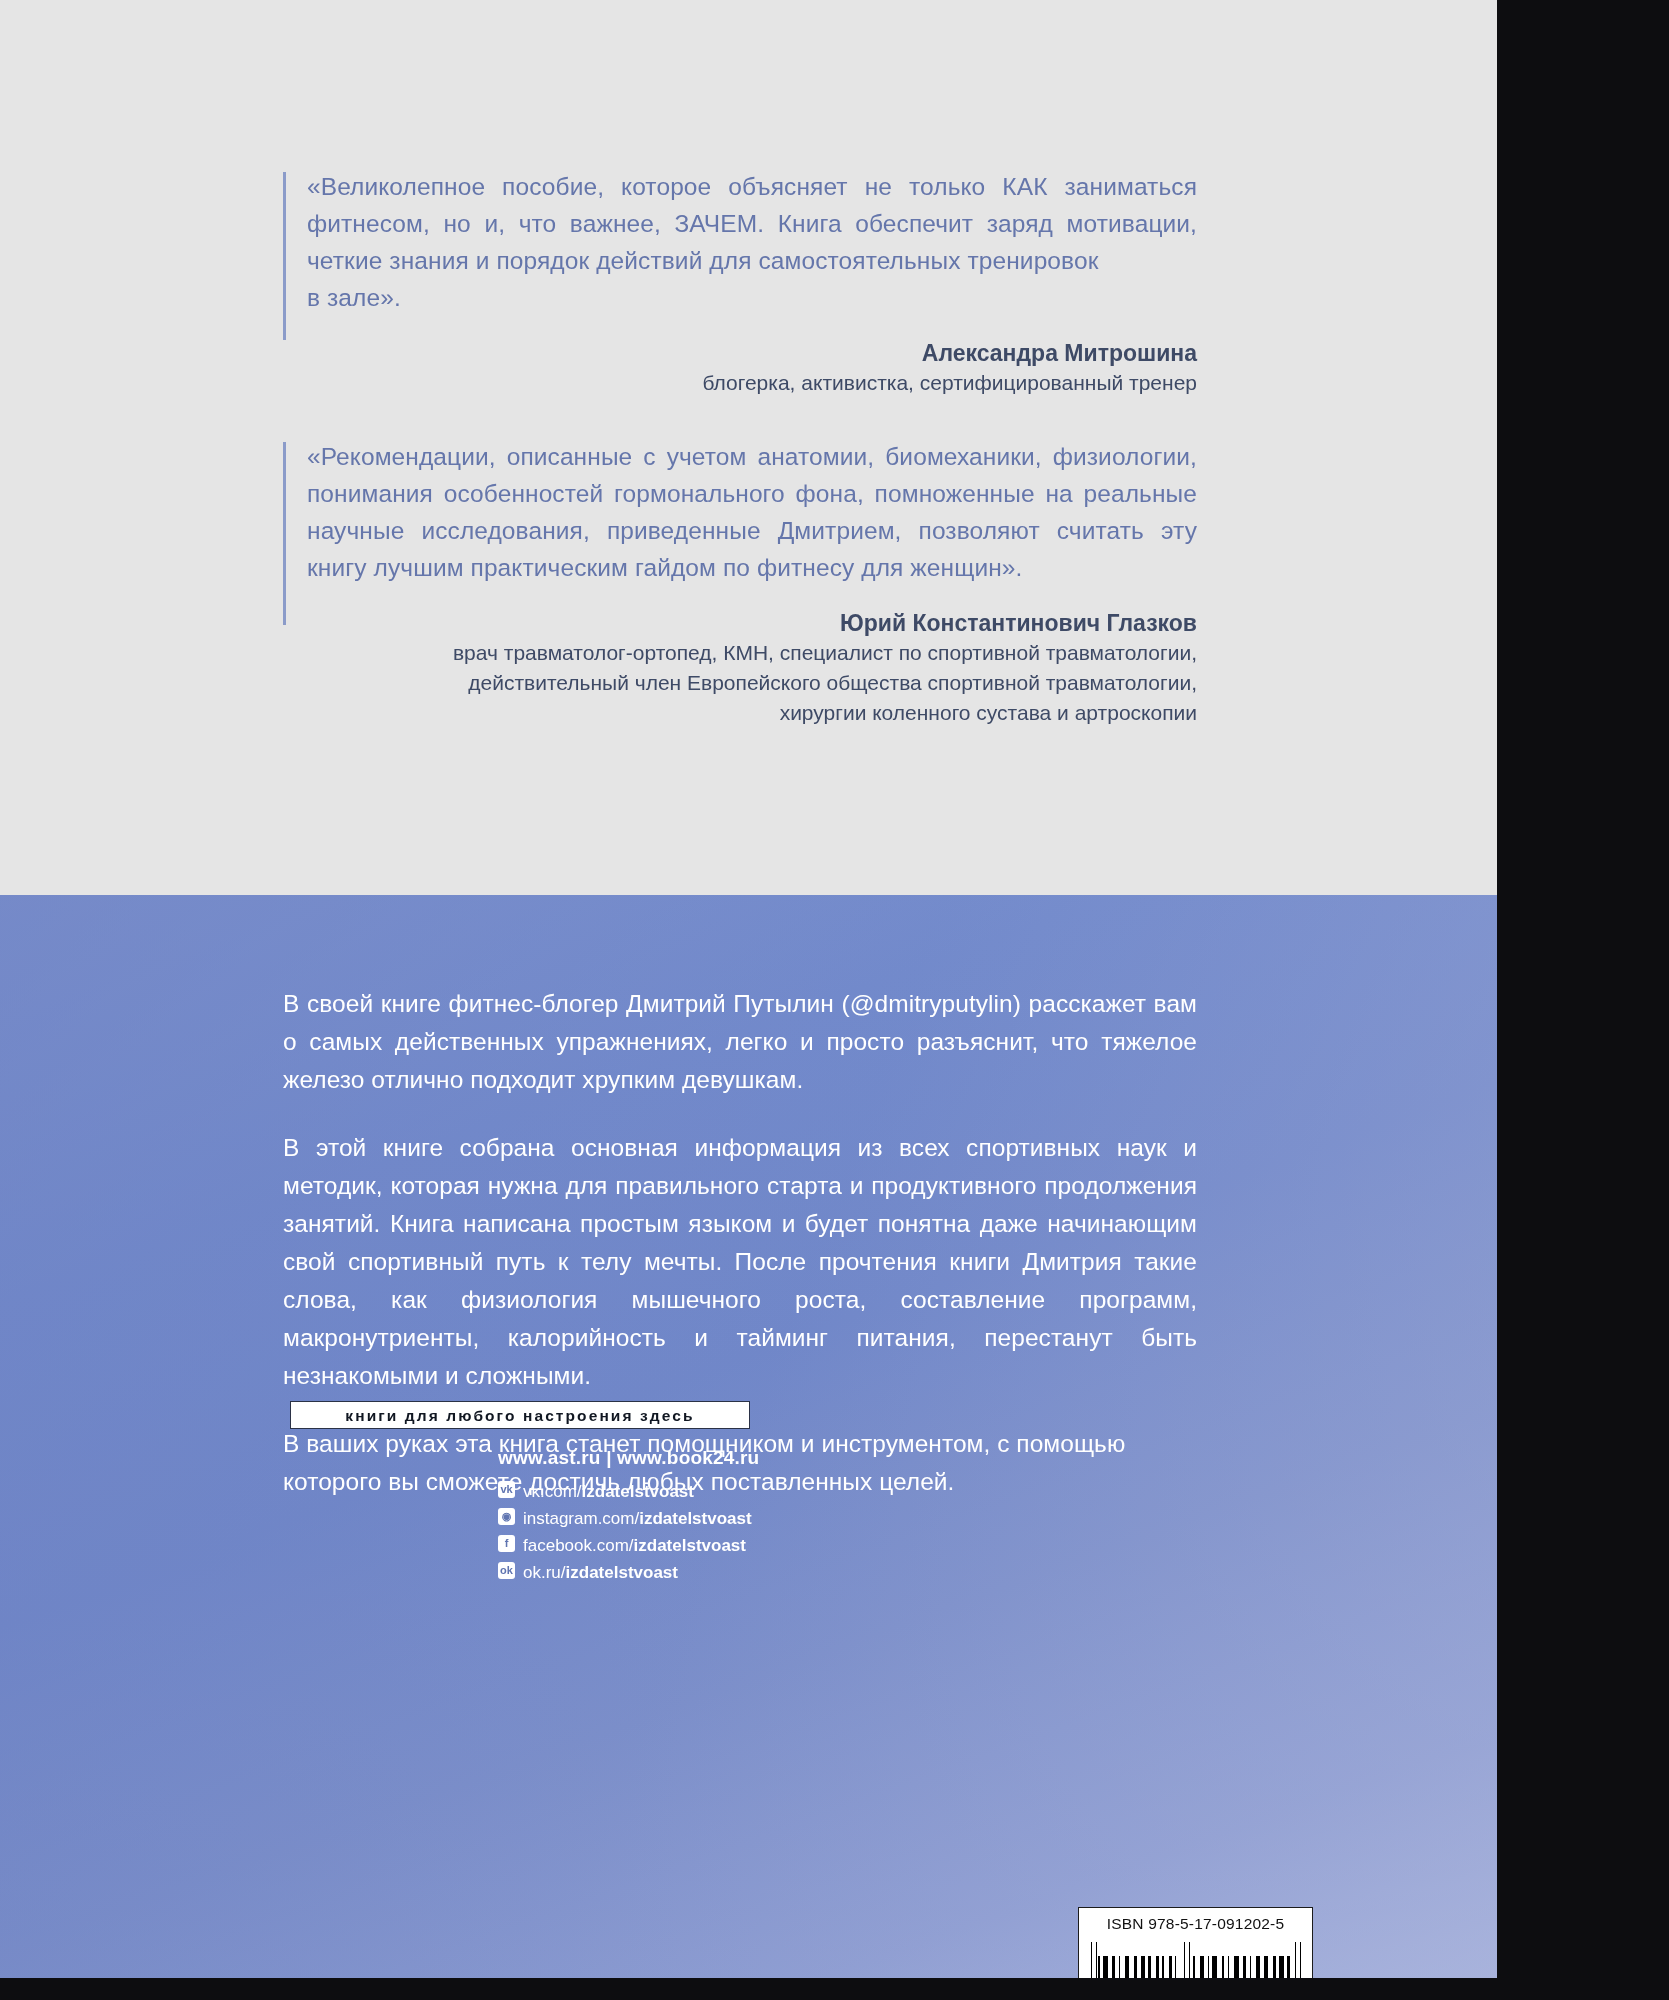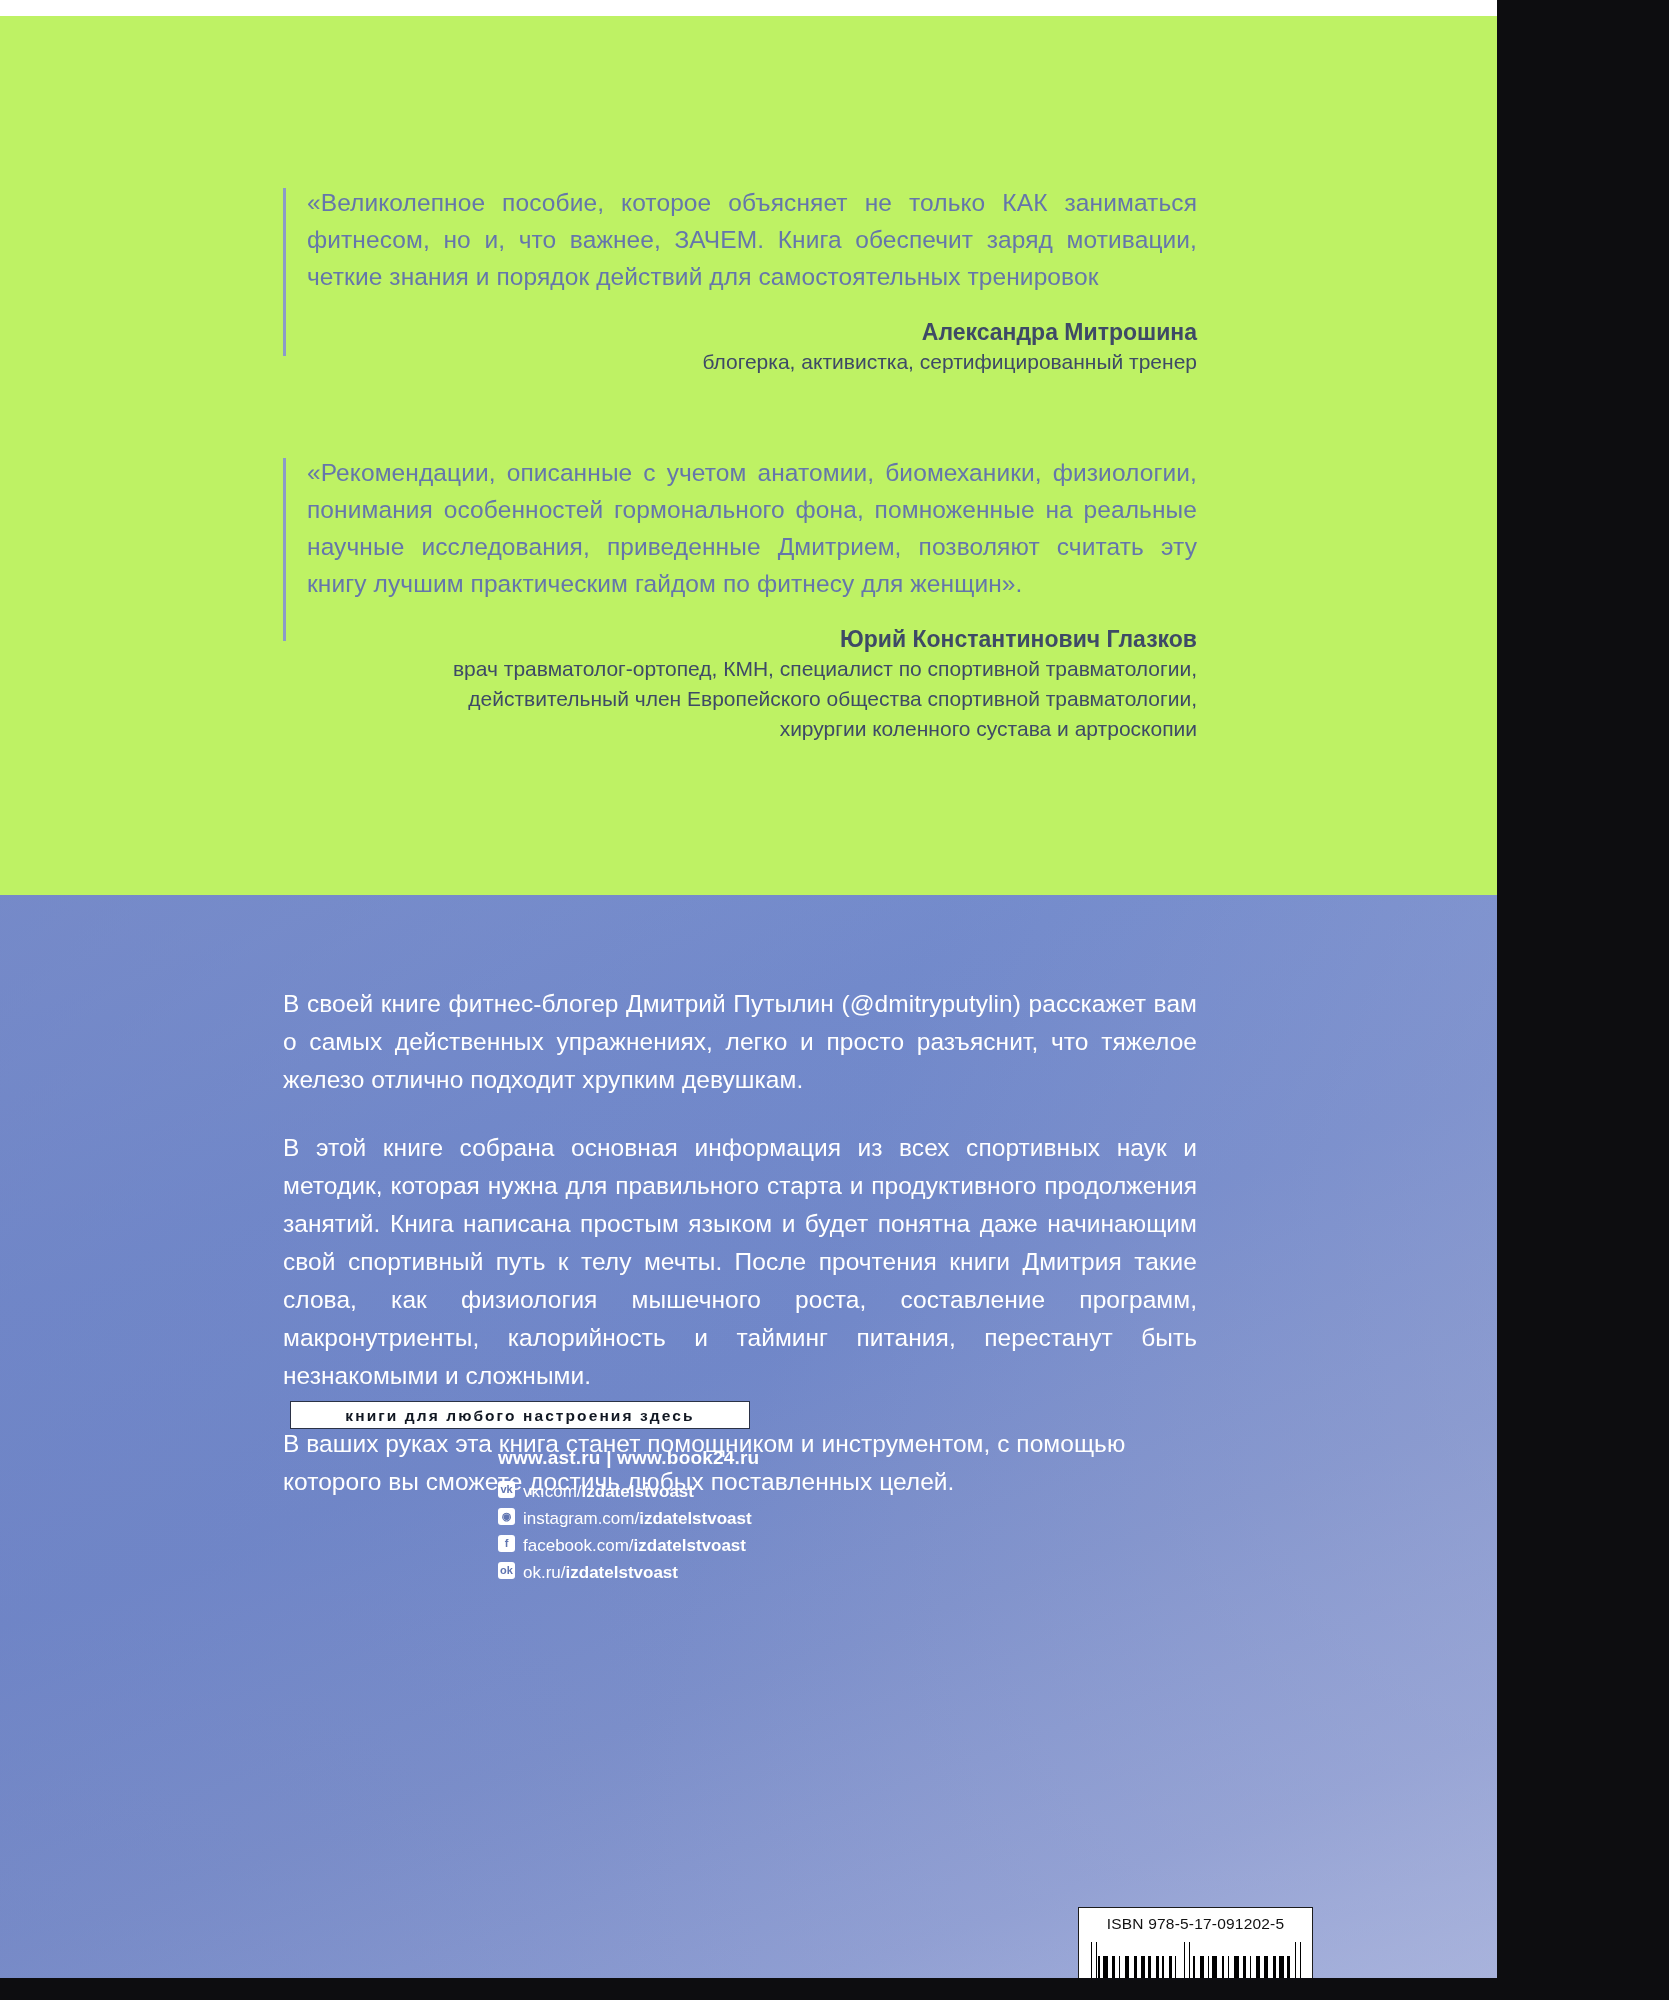--- a/index.html
+++ b/index.html
@@ -30,22 +30,21 @@
     height: 1978px;
     background: #ffffff;
     overflow: hidden;
   }
   
   .top-section {
     position: absolute;
     left: 0; top: 0;
     width: 1646px;
     height: 895px;
-    background: #bef264;
-    margin-top: 16px;
+    background: #e5e5e5;
   }
   .quote-block {
     position: absolute;
     color: #6b7fb5;
   }
   .quote-bar {
     position: absolute;
     left: 0;
     top: 4px;
     width: 3px;
@@ -253,20 +252,21 @@
 
 <div class="page-frame"></div>
 
 <div class="cover">
 
   <div class="top-section">
 
     <div class="quote-block" id="quote1">
       <div class="quote-bar"></div>
       <div class="quote-text">«Великолепное пособие, которое объясняет не только КАК заниматься фитнесом, но и, что важнее, ЗАЧЕМ. Книга обеспечит заряд мотивации, четкие знания и порядок действий для самостоятельных тренировок</div>
+      <div class="quote-text quote-last">в зале».</div>
       <div class="attrib-name">Александра Митрошина</div>
       <div class="attrib-role">блогерка, активистка, сертифицированный тренер</div>
     </div>
 
     <div class="quote-block" id="quote2">
       <div class="quote-bar"></div>
       <div class="quote-text">«Рекомендации, описанные с учетом анатомии, биомеханики, физиологии, понимания особенностей гормонального фона, помноженные на реальные научные исследования, приведенные Дмитрием, позволяют считать эту книгу лучшим практическим гайдом по фитнесу для женщин».</div>
       <div class="attrib-name">Юрий Константинович Глазков</div>
       <div class="attrib-role">врач травматолог-ортопед, КМН, специалист по спортивной травматологии,</div>
       <div class="attrib-role">действительный член Европейского общества спортивной травматологии,</div>

